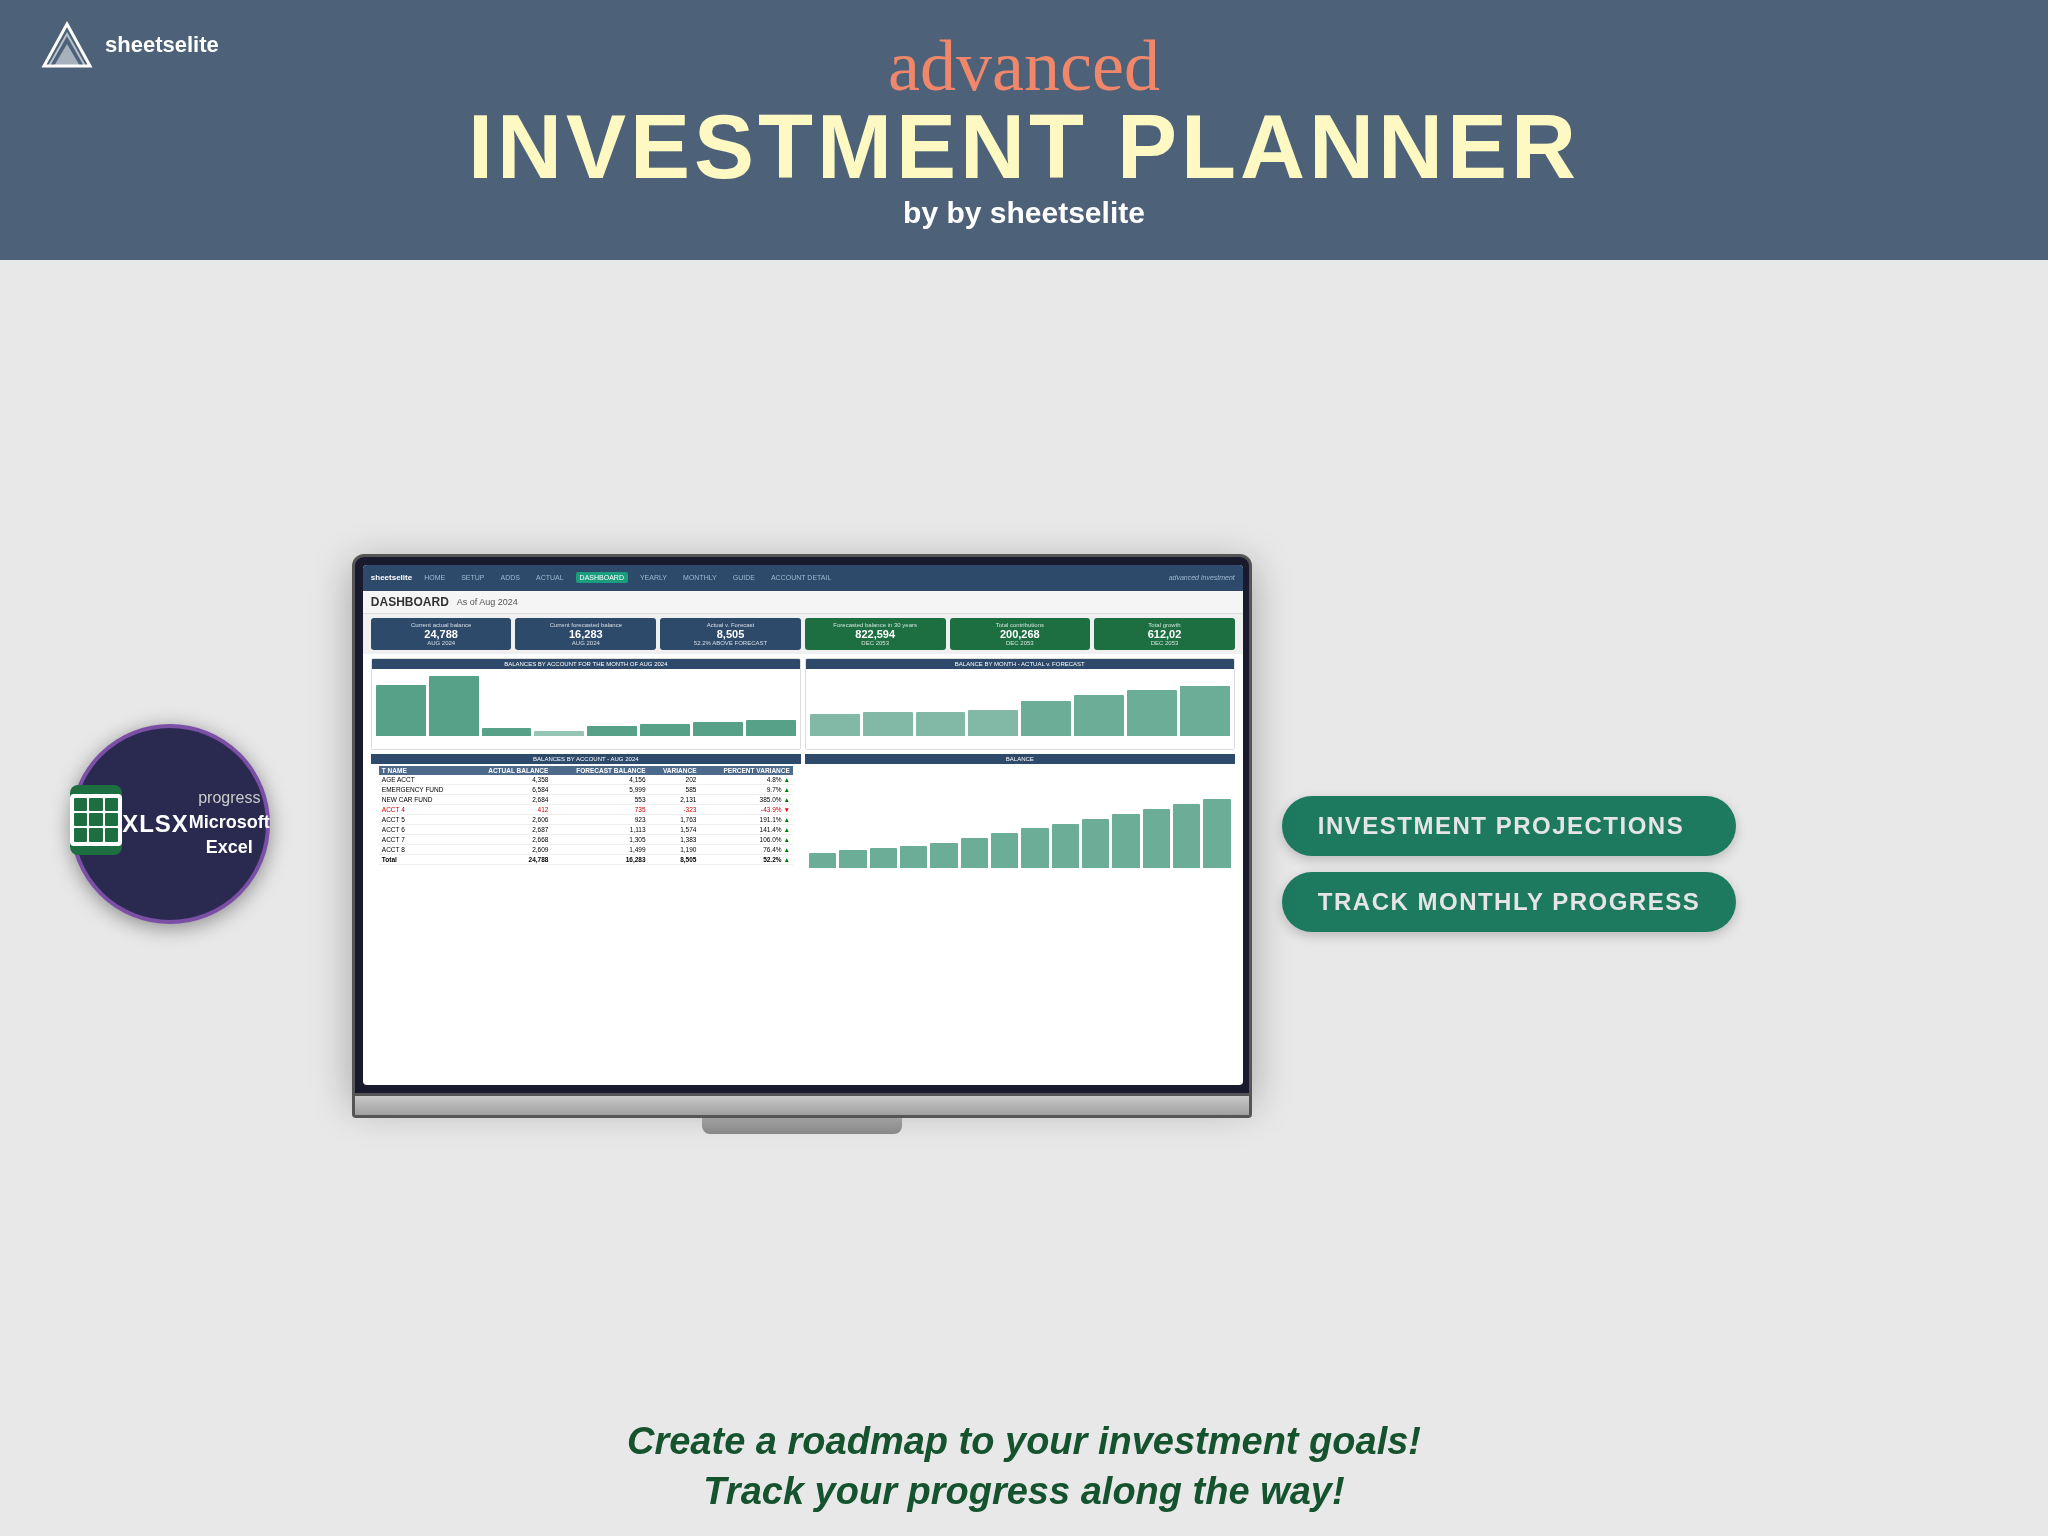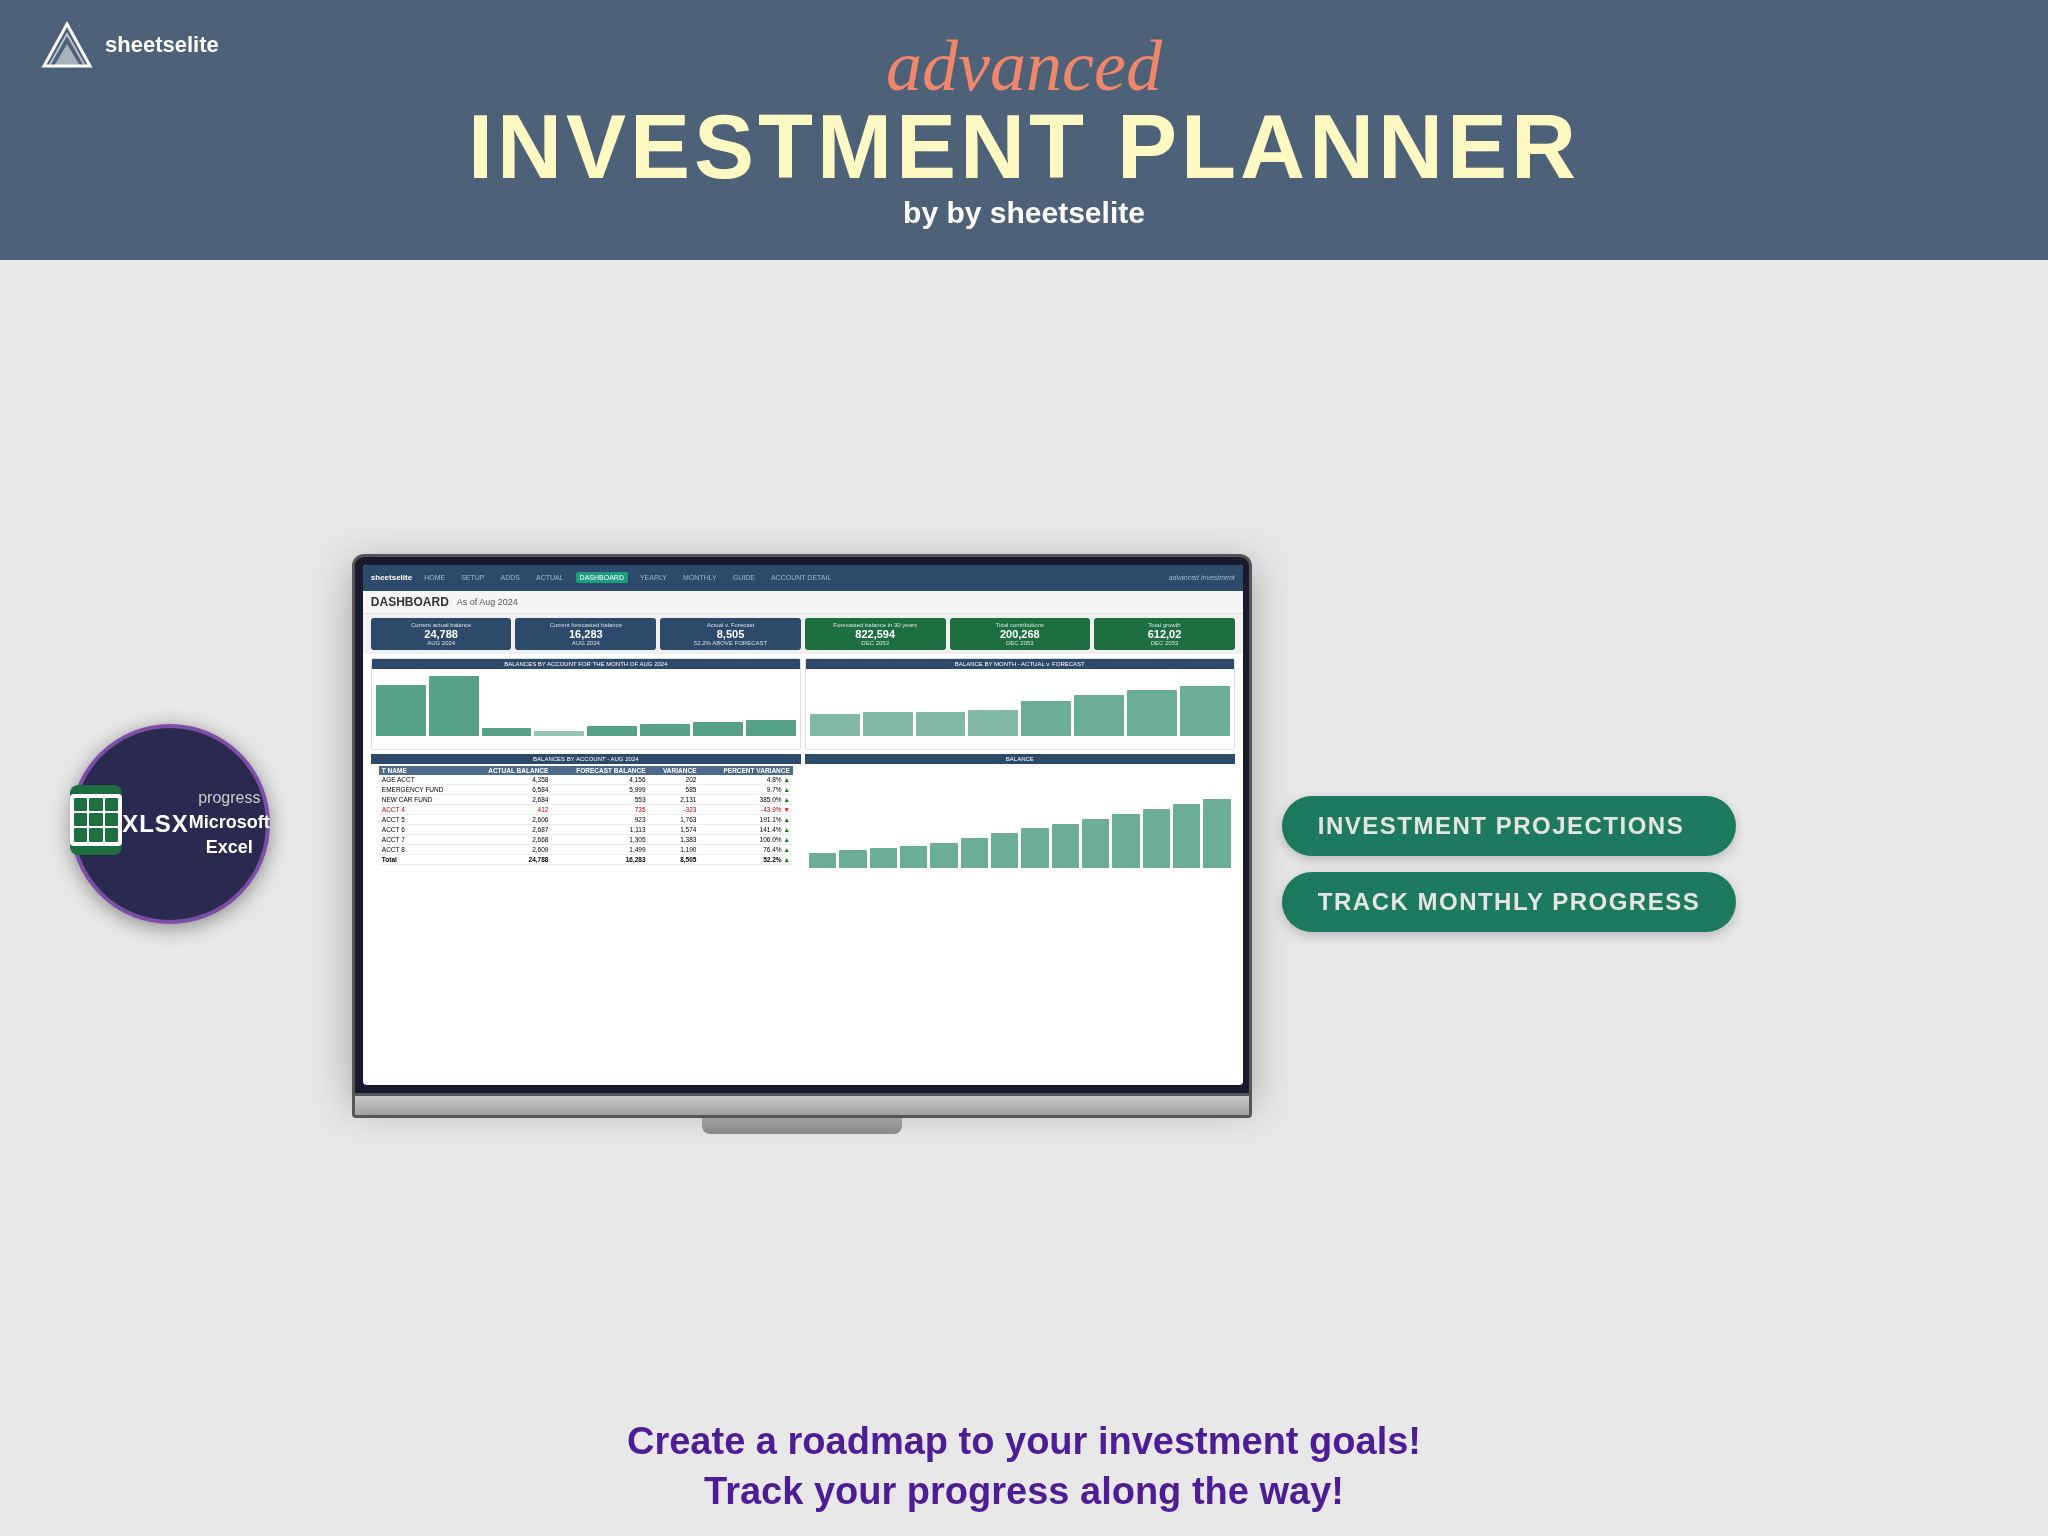--- a/index.html
+++ b/index.html
@@ -38,21 +38,20 @@
       color: white;
       font-size: 22px;
       line-height: 1.1;
     }
     .logo-text span { font-weight: bold; }
     .header-center {
       text-align: center;
     }
     .header-advanced {
       font-family: 'Georgia', cursive;
-      font-style: italic;
       color: #f0876a;
       font-size: 72px;
       line-height: 1;
       font-weight: normal;
       text-align: center;
     }
     .header-title {
       color: #fef9c3;
       font-size: 90px;
       font-weight: 700;
@@ -208,24 +207,25 @@
       white-space: nowrap;
       box-shadow: 0 4px 12px rgba(0,0,0,0.2);
     }
 
     
     .bottom-text {
       text-align: center;
       margin-top: 20px;
     }
     .bottom-text p {
-      color: #4c1d95;
+      color: #14532d;
       font-size: 38px;
       font-weight: 700;
       line-height: 1.3;
+      font-style: italic;
     }
 
     
     .dashboard {
       width: 100%;
       height: 100%;
       font-family: Arial, sans-serif;
       font-size: 9px;
       background: white;
     }

